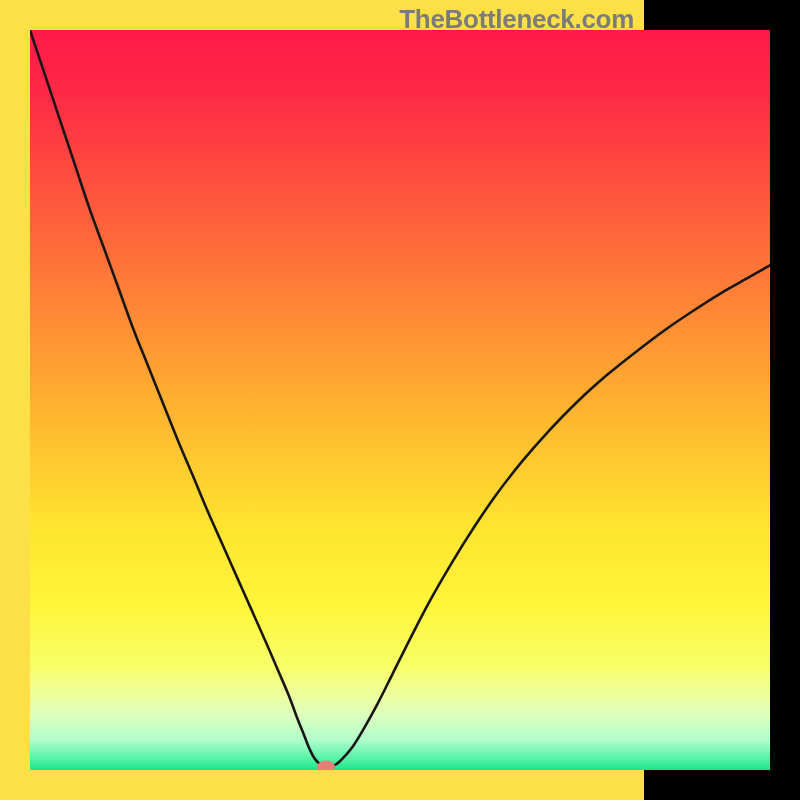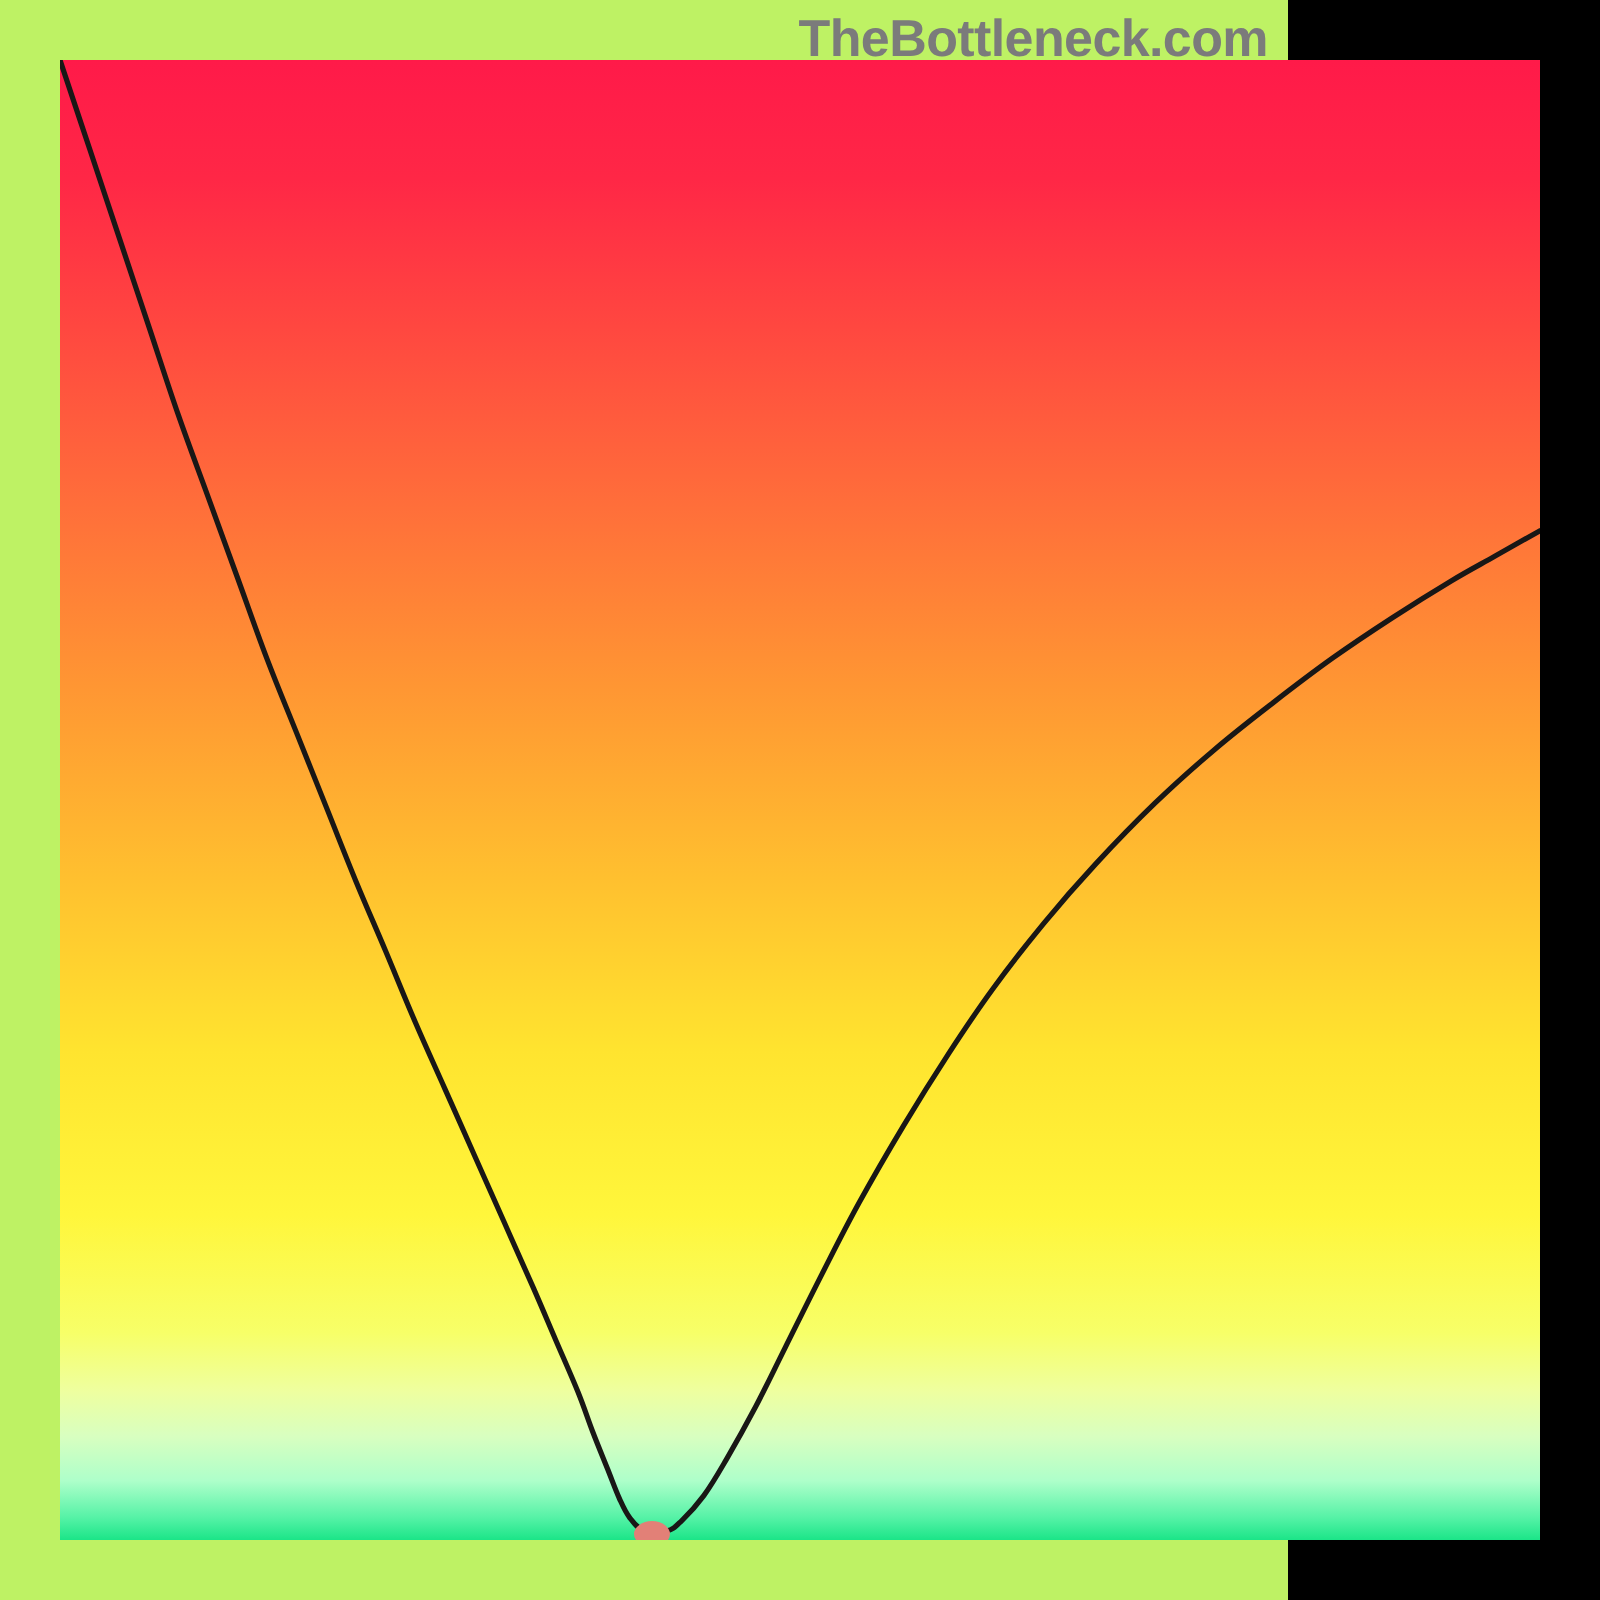--- a/index.html
+++ b/index.html
@@ -7,21 +7,21 @@
     padding: 0;
     width: 800px;
     height: 800px;
     background: #000000;
     overflow: hidden;
   }
   .outer {
     position: relative;
     width: 644px;
     height: 800px;
-    background: #bef264;
+    background: #fde047;
   }
   .plot-area {
     position: absolute;
     left: 30px;
     top: 30px;
     width: 740px;
     height: 740px;
   }
   .watermark {
     position: absolute;

